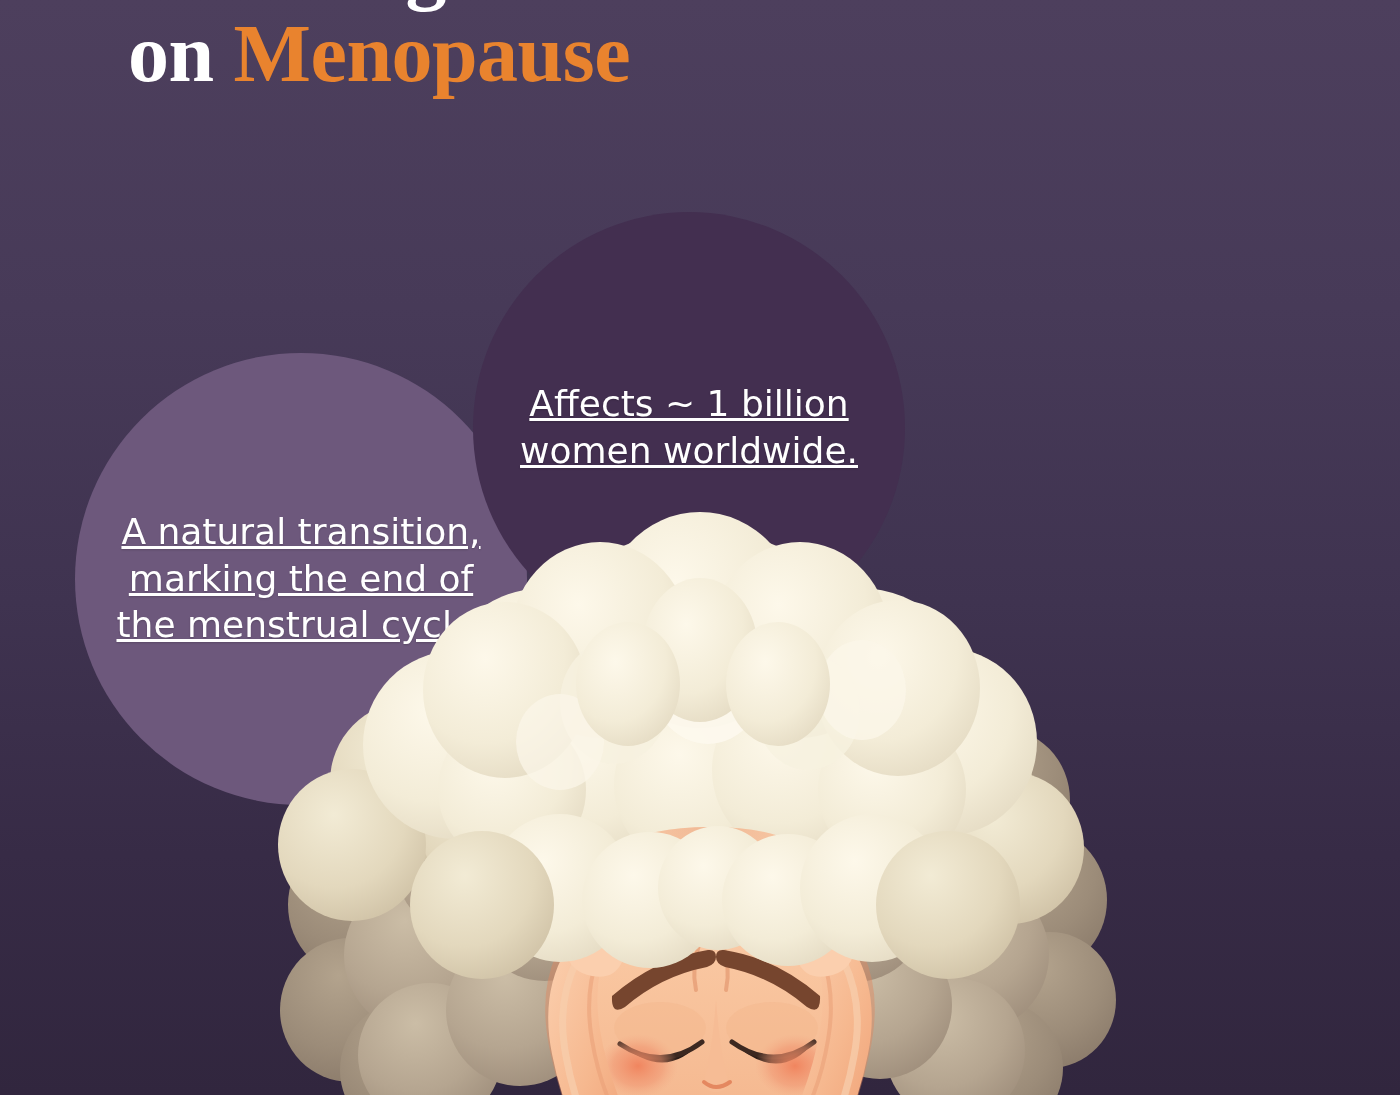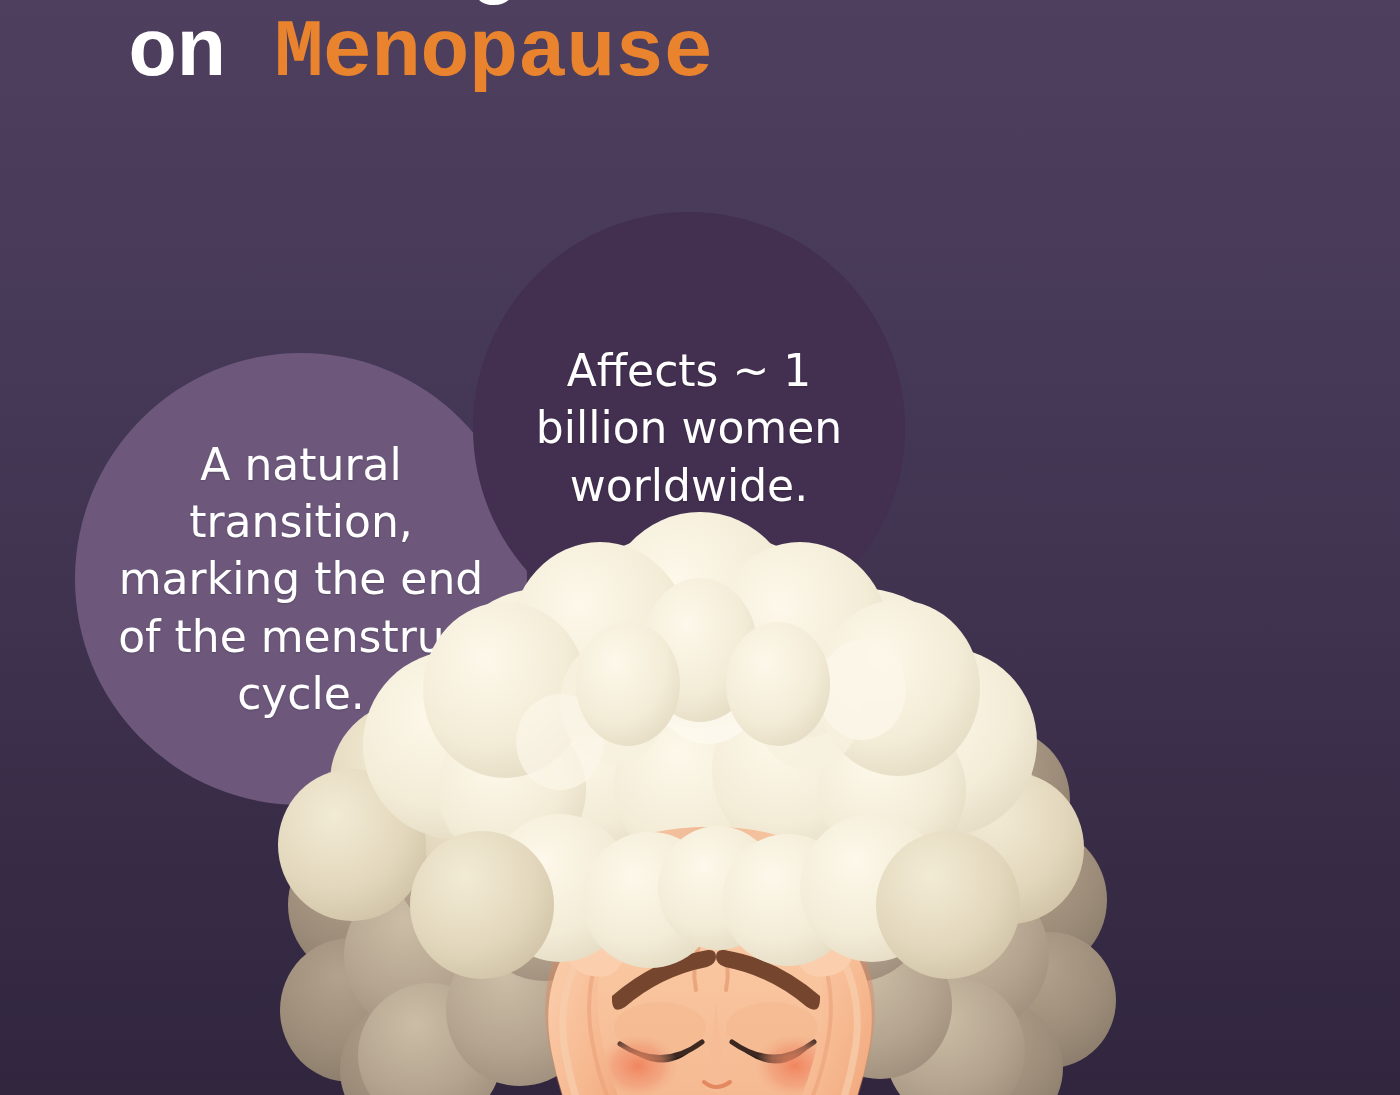--- a/index.html
+++ b/index.html
@@ -22,41 +22,42 @@
     width:1100px;
     z-index:40;
     line-height:1.06;
     letter-spacing:-0.5px;
   }
   .title-line {
     font-size:82px;
     font-weight:700;
     color:#ffffff;
     white-space:nowrap;
-    font-family:Liberation Mono, monospace;
+    font-family:Liberation Serif, serif;
   }
   .title-accent { color:#e9832e; }
 
   
   .stat-circle {
     position:absolute;
     border-radius:50%;
     display:flex;
     align-items:center;
     justify-content:center;
     text-align:center;
     color:#ffffff;
   }
   .stat-text {
-    font-size:44px;
+    font-size:36px;
     line-height:1.30;
     font-weight:400;
     padding:0 14px;
     text-shadow:0 1px 2px rgba(0,0,0,.18);
     font-family:"DejaVu Sans", sans-serif;
+    text-decoration:underline;
   }
   #circle-left {
     left:75px; top:353px;
     width:452px; height:452px;
     background:#6d587c;
     z-index:12;
   }
   #circle-left .stat-text { width:400px; }
   #circle-right {
     left:862px; top:362px;

